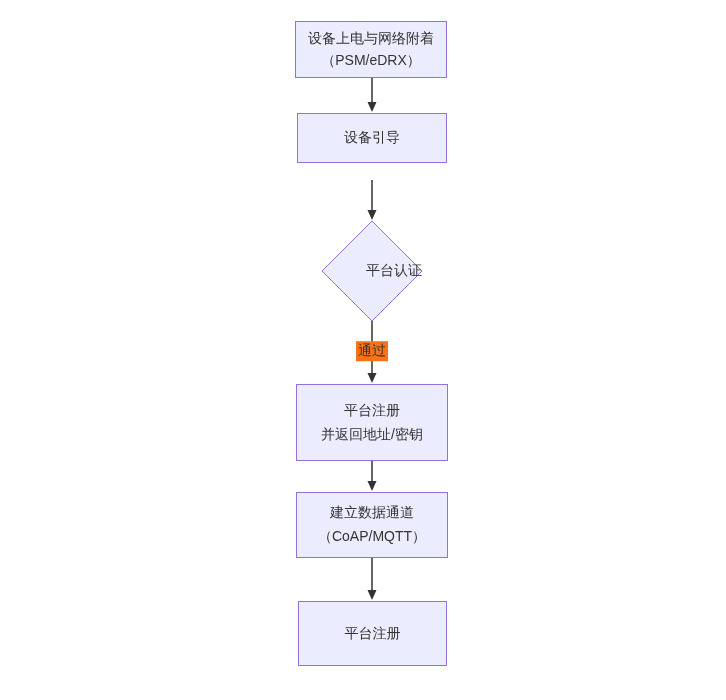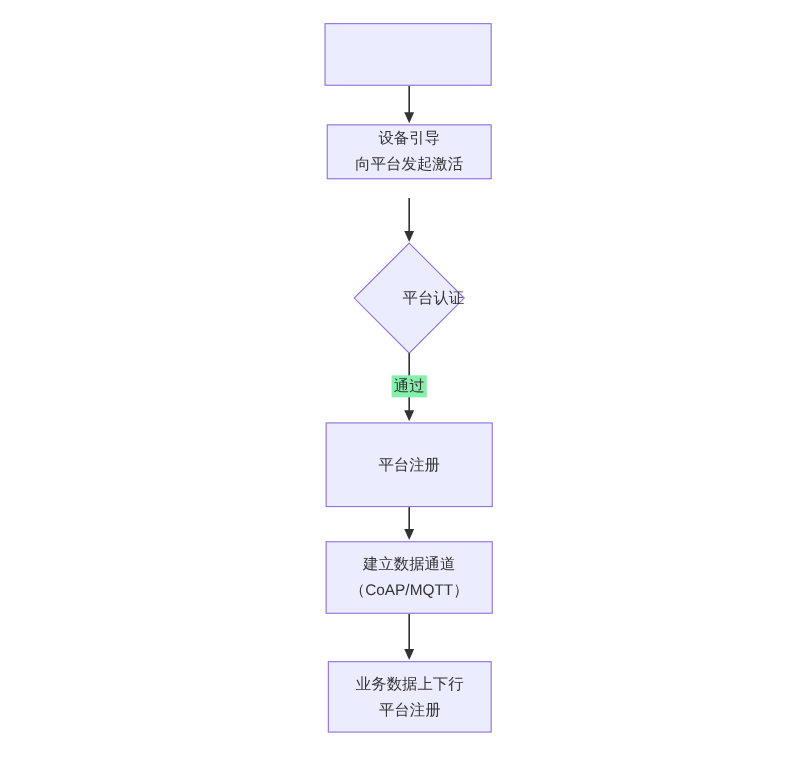--- a/index.html
+++ b/index.html
@@ -47,21 +47,21 @@
     width: 100px;
     text-align: right;
     font-size: 14px;
     color: #333333;
   }
   .edge-label {
     position: absolute;
     left: 372px;
     top: 351px;
     transform: translate(-50%, -50%);
-    background: #86efac;
+    background: #f97316;
     font-size: 14px;
     color: #333333;
     padding: 0 2px;
     line-height: 1.4;
     white-space: nowrap;
   }
 </style>
 </head>
 <body>
 
@@ -81,38 +81,39 @@
     <polygon points="372,383 367.5,373 376.5,373" fill="#333333"></polygon>
 
     <line x1="372" y1="450" x2="372" y2="483" stroke="#333333" stroke-width="1.5"></line>
     <polygon points="372,491 367.5,481 376.5,481" fill="#333333"></polygon>
 
     <line x1="372" y1="558" x2="372" y2="592" stroke="#333333" stroke-width="1.5"></line>
     <polygon points="372,600 367.5,590 376.5,590" fill="#333333"></polygon>
   </svg>
 
   <div class="node" style="left:295px; top:21px; width:152px; height:57px; line-height:1.55;">
+    <div class="line">设备上电与网络附着</div>
+    <div class="line">（PSM/eDRX）</div>
   </div>
 
   <div class="node" style="left:297px; top:113px; width:150px; height:50px;">
     <div class="line">设备引导</div>
-    <div class="line">向平台发起激活</div>
   </div>
 
   <div class="diamond-label">平台认证</div>
 
   <div class="edge-label">通过</div>
 
   <div class="node" style="left:296px; top:384px; width:152px; height:77px;">
     <div class="line">平台注册</div>
+    <div class="line">并返回地址/密钥</div>
   </div>
 
   <div class="node" style="left:296px; top:492px; width:152px; height:66px;justify-content:center;">
     <div class="line">建立数据通道</div>
     <div class="line">（CoAP/MQTT）</div>
   </div>
 
   <div class="node" style="left:298px; top:601px; width:149px; height:65px;">
-    <div class="line">业务数据上下行</div>
     <div class="line">平台注册</div>
   </div>
 
 </div>
 
 </body></html>

